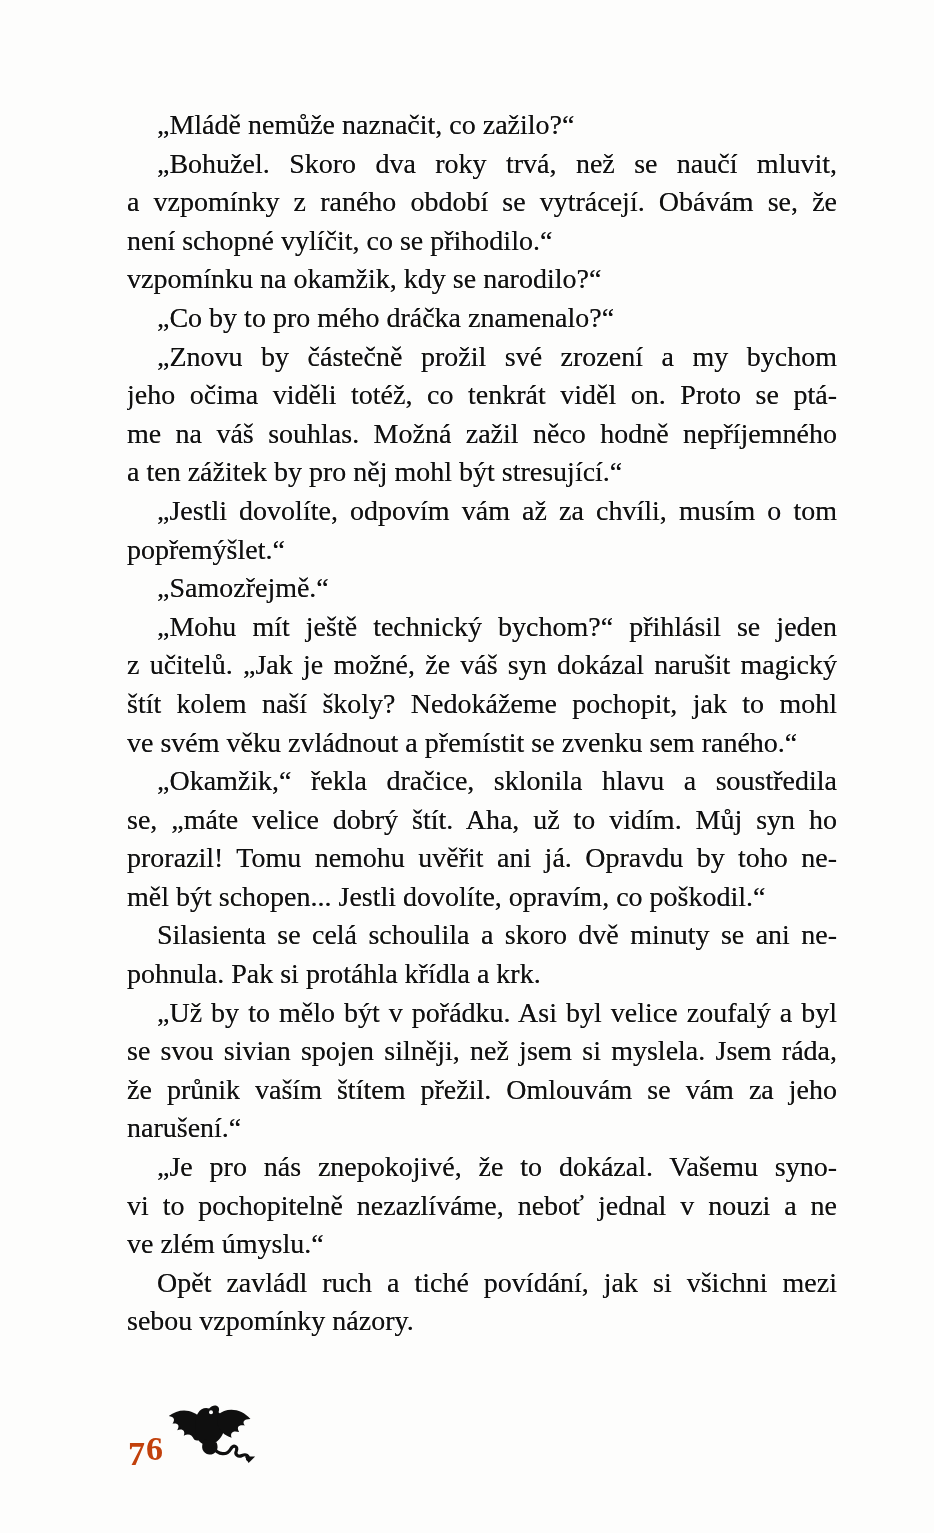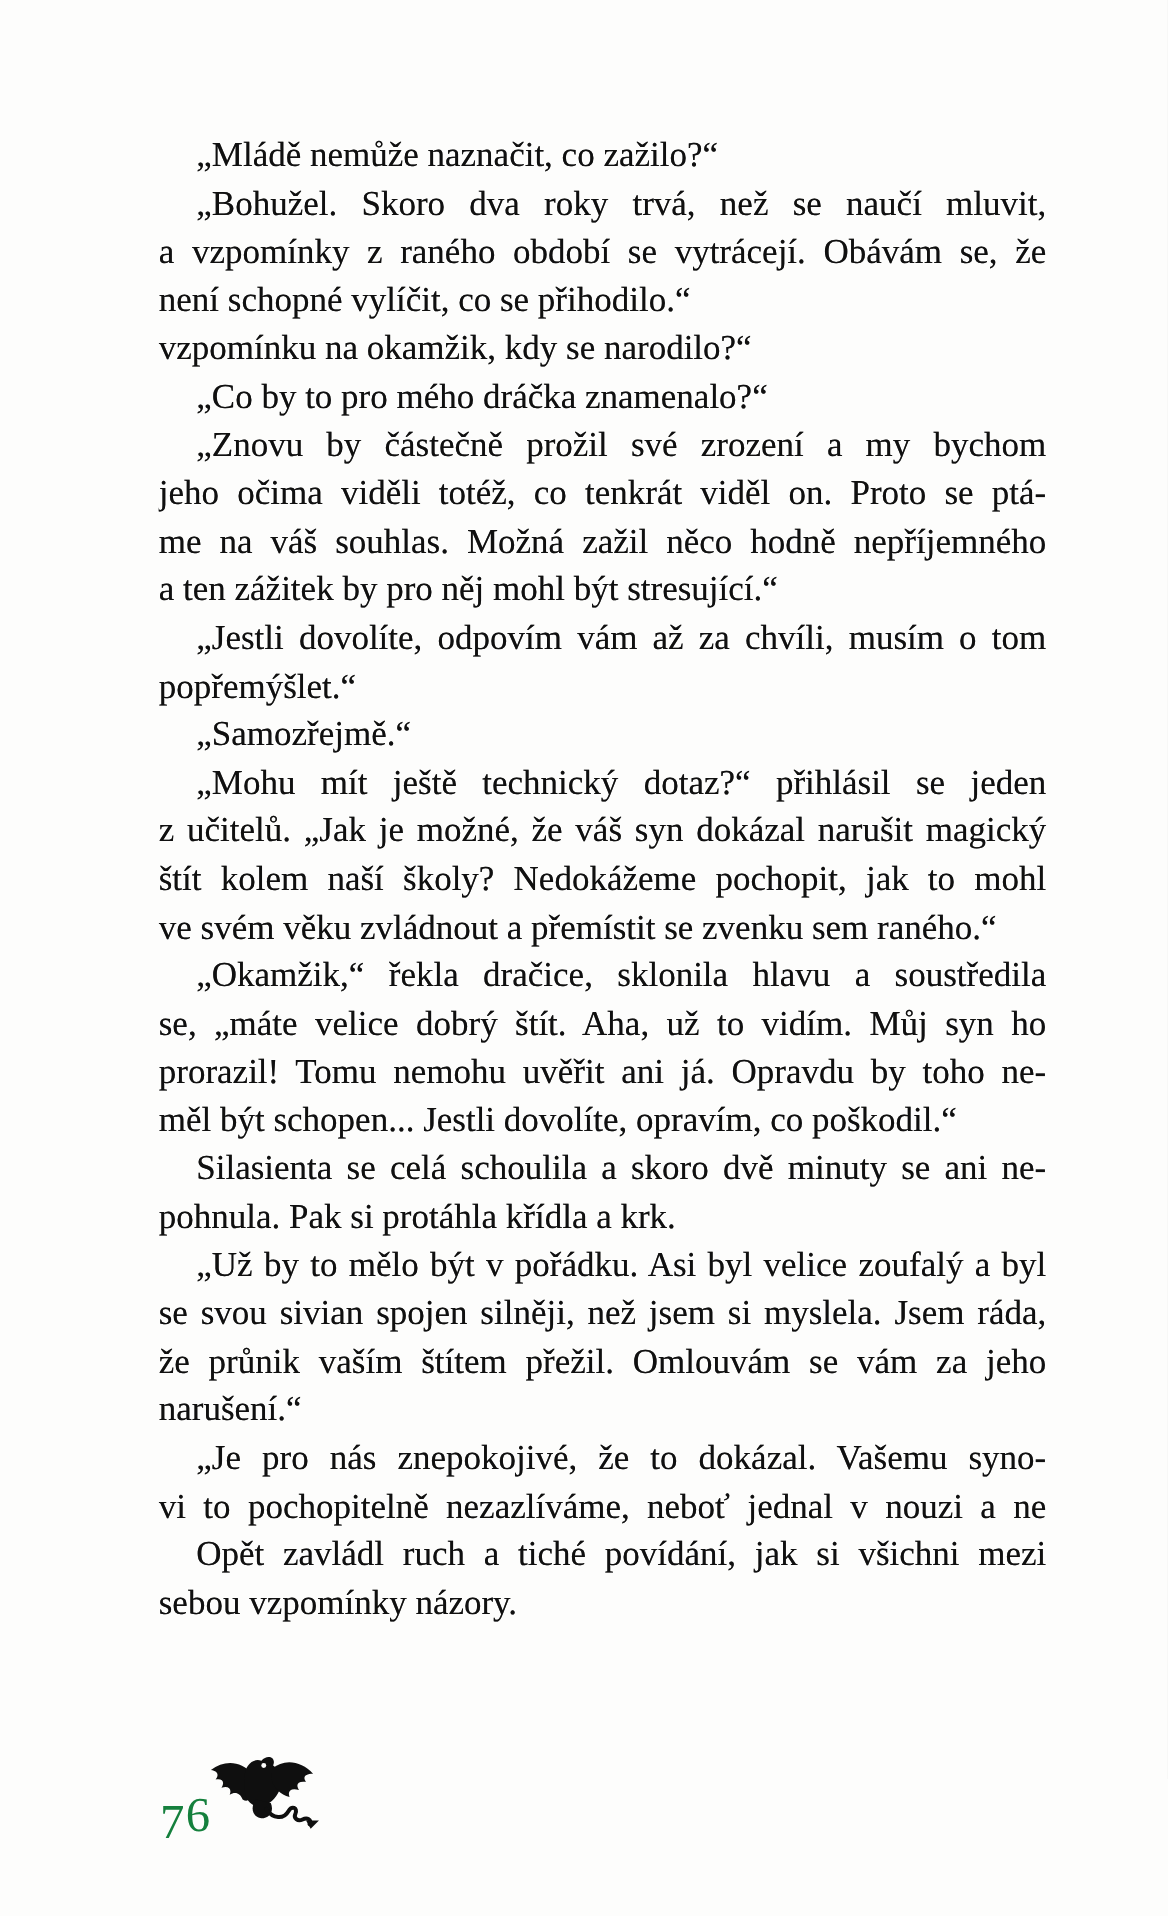--- a/index.html
+++ b/index.html
@@ -39,23 +39,24 @@
     position: absolute;
     left: 127px;
     top: 1400px;
     width: 260px;
     height: 80px;
   }
   .pagenum {
     position: absolute;
     left: 1px;
     top: 30px;
-    font-size: 39px;
+    font-size: 34px;
     letter-spacing: 1px;
-    color: #15803d;
+    color: #c2410c;
+    font-weight: bold;
   }
   .pagenum .digit-seven { position: relative; top: 5px; display: inline-block; }
   .pagenum .digit-six   { position: relative; top: 0;  display: inline-block; }
   .ornament {
     position: absolute;
     left: 36px;
     top: 2px;
     width: 96px;
     height: 62px;
   }
@@ -95,21 +96,21 @@
     <div class="para">
       <div class="line first">„Jestli dovolíte, odpovím vám až za chvíli, musím o tom</div>
       <div class="line last">popřemýšlet.“</div>
     </div>
 
     <div class="para">
       <div class="line first last">„Samozřejmě.“</div>
     </div>
 
     <div class="para">
-      <div class="line first">„Mohu mít ještě technický dotaz?“ přihlásil se jeden</div>
+      <div class="line first">„Mohu mít ještě technický bychom?“ přihlásil se jeden</div>
       <div class="line">z učitelů. „Jak je možné, že váš syn dokázal narušit magický</div>
       <div class="line">štít kolem naší školy? Nedokážeme pochopit, jak to mohl</div>
       <div class="line last">ve svém věku zvládnout a přemístit se zvenku sem raného.“</div>
     </div>
 
     <div class="para">
       <div class="line first">„Okamžik,“ řekla dračice, sklonila hlavu a soustředila</div>
       <div class="line">se, „máte velice dobrý štít. Aha, už to vidím. Můj syn ho</div>
       <div class="line">prorazil! Tomu nemohu uvěřit ani já. Opravdu by toho ne-</div>
       <div class="line last">měl být schopen... Jestli dovolíte, opravím, co poškodil.“</div>
@@ -123,20 +124,21 @@
     <div class="para">
       <div class="line first">„Už by to mělo být v pořádku. Asi byl velice zoufalý a byl</div>
       <div class="line">se svou sivian spojen silněji, než jsem si myslela. Jsem ráda,</div>
       <div class="line">že průnik vaším štítem přežil. Omlouvám se vám za jeho</div>
       <div class="line last">narušení.“</div>
     </div>
 
     <div class="para">
       <div class="line first">„Je pro nás znepokojivé, že to dokázal. Vašemu syno-</div>
       <div class="line">vi to pochopitelně nezazlíváme, neboť jednal v nouzi a ne</div>
+      <div class="line last">ve zlém úmyslu.“</div>
     </div>
 
     <div class="para">
       <div class="line first">Opět zavládl ruch a tiché povídání, jak si všichni mezi</div>
       <div class="line last">sebou vzpomínky názory.</div>
     </div>
 
   </div>
 
   <div class="footer">

